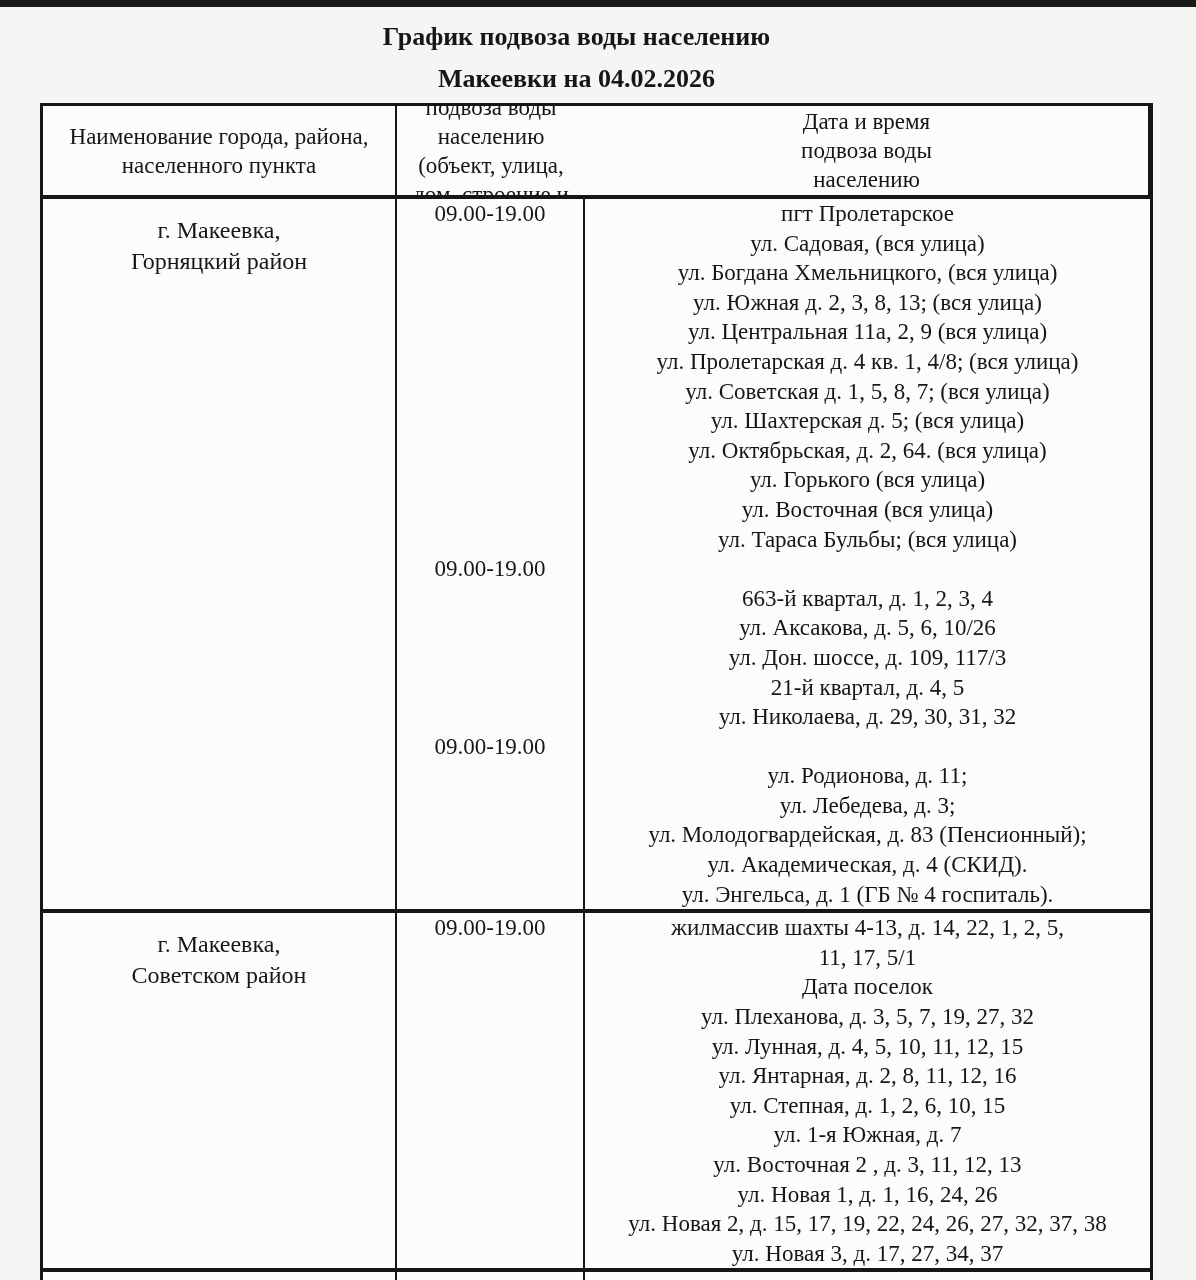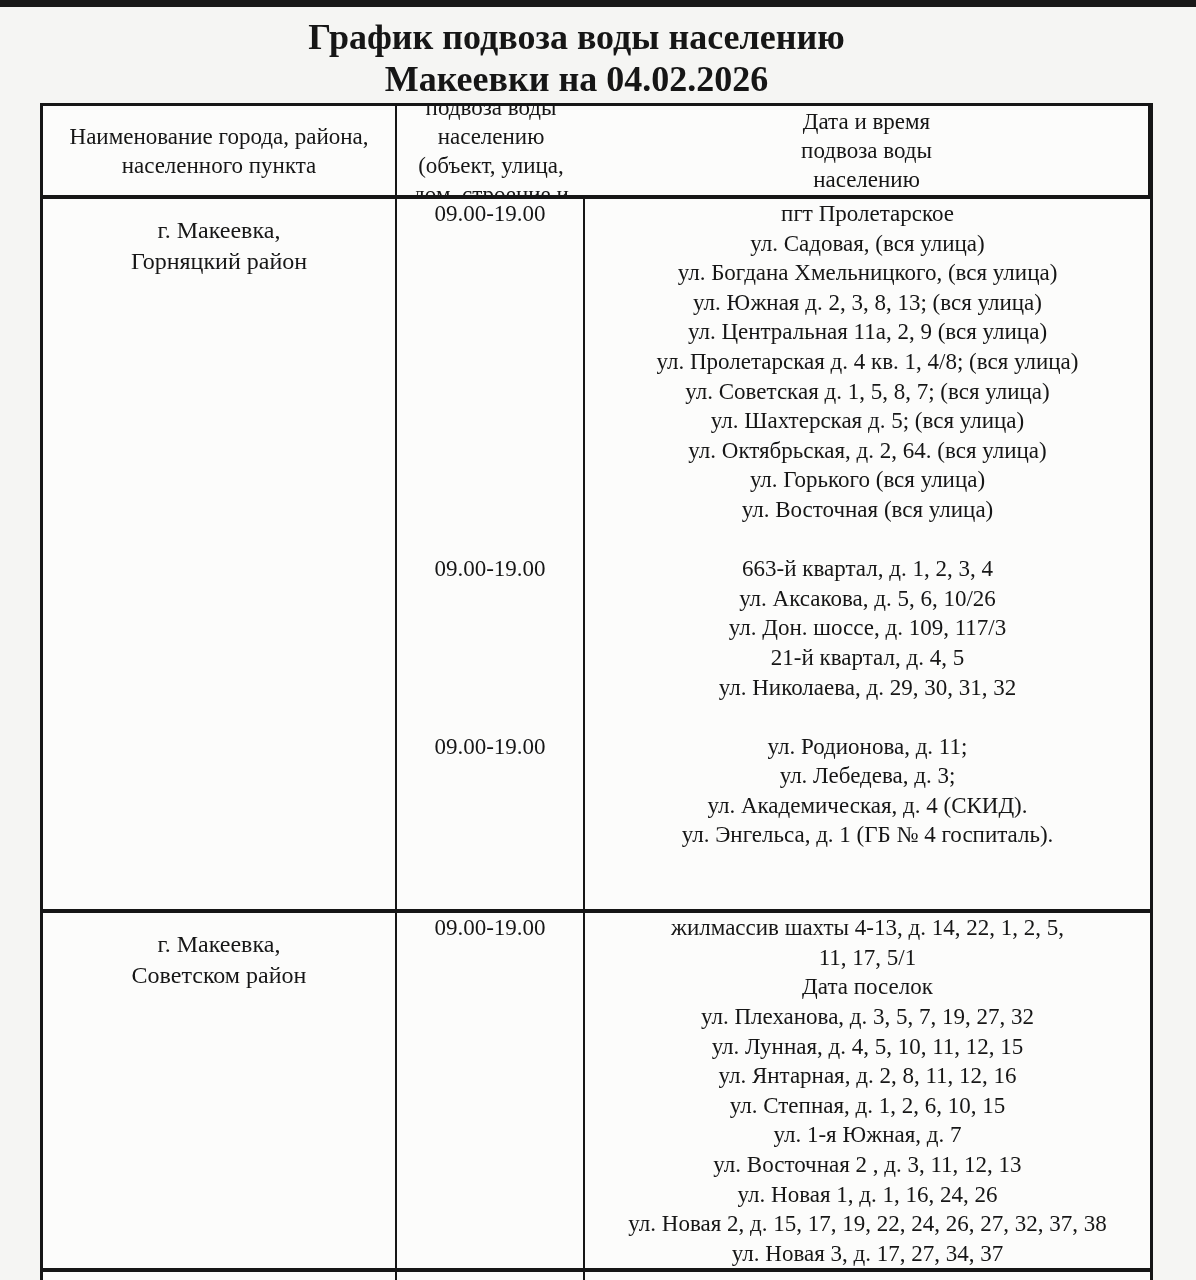--- a/index.html
+++ b/index.html
@@ -3,21 +3,21 @@
 <meta charset="utf-8">
 <style>
   html,body{margin:0;padding:0;}
   body{
     width:1196px;height:1280px;position:relative;overflow:hidden;
     background:#f5f5f3;color:#161616;
     font-family:"Liberation Serif","DejaVu Serif",serif;
   }
   .top-bar{position:absolute;top:0;left:0;width:1196px;height:7px;background:#191919;}
   .title{position:absolute;top:16px;left:0;width:1153px;text-align:center;
-         font-weight:bold;font-size:36px;line-height:42px;}
+         font-weight:bold;font-size:26px;line-height:42px;}
   .doc-table{position:absolute;left:40px;top:103px;width:1113px;
          border:3px solid #161616;background:#fcfcfb;box-sizing:border-box;}
   .tgrid{display:grid;grid-template-columns:354px 188px 1fr;}
   .tgrid > .cell{box-sizing:border-box;overflow:hidden;}
   .tgrid > .cell.c1, .tgrid > .cell.c2{border-right:2px solid #161616;}
   .thead{height:89px;}
   .thead .cell{display:flex;flex-direction:column;justify-content:center;
          text-align:center;font-size:23px;line-height:29px;white-space:pre-line;}
   .trow{border-top:4px solid #161616;}
   .loc{padding-top:16px;text-align:center;font-size:24px;line-height:31px;white-space:pre-line;}
@@ -79,29 +79,31 @@
           <div class="rline">ул. Садовая, (вся улица)</div>
           <div class="rline">ул. Богдана Хмельницкого, (вся улица)</div>
           <div class="rline">ул. Южная д. 2, 3, 8, 13; (вся улица)</div>
           <div class="rline">ул. Центральная 11а, 2, 9 (вся улица)</div>
           <div class="rline">ул. Пролетарская д. 4 кв. 1, 4/8; (вся улица)</div>
           <div class="rline">ул. Советская д. 1, 5, 8, 7; (вся улица)</div>
           <div class="rline">ул. Шахтерская д. 5; (вся улица)</div>
           <div class="rline">ул. Октябрьская, д. 2, 64. (вся улица)</div>
           <div class="rline">ул. Горького (вся улица)</div>
           <div class="rline">ул. Восточная (вся улица)</div>
+          <div class="rline">ул. Тараса Бульбы; (вся улица)</div>
           <div class="rline"></div>
           <div class="rline">663-й квартал, д. 1, 2, 3, 4</div>
           <div class="rline">ул. Аксакова, д. 5, 6, 10/26</div>
           <div class="rline">ул. Дон. шоссе, д. 109, 117/3</div>
           <div class="rline">21-й квартал, д. 4, 5</div>
           <div class="rline">ул. Николаева, д. 29, 30, 31, 32</div>
           <div class="rline"></div>
           <div class="rline">ул. Родионова, д. 11;</div>
           <div class="rline">ул. Лебедева, д. 3;</div>
+          <div class="rline">ул. Молодогвардейская, д. 83 (Пенсионный);</div>
           <div class="rline">ул. Академическая, д. 4 (СКИД).</div>
           <div class="rline">ул. Энгельса, д. 1 (ГБ № 4 госпиталь).</div>
         </div>
       </div>
       <div class="tgrid trow">
         <div class="cell c1 loc">г. Макеевка,
 Советском район</div>
         <div class="cell c2">
           <div class="rline">09.00-19.00</div>
           <div class="rline"></div>

